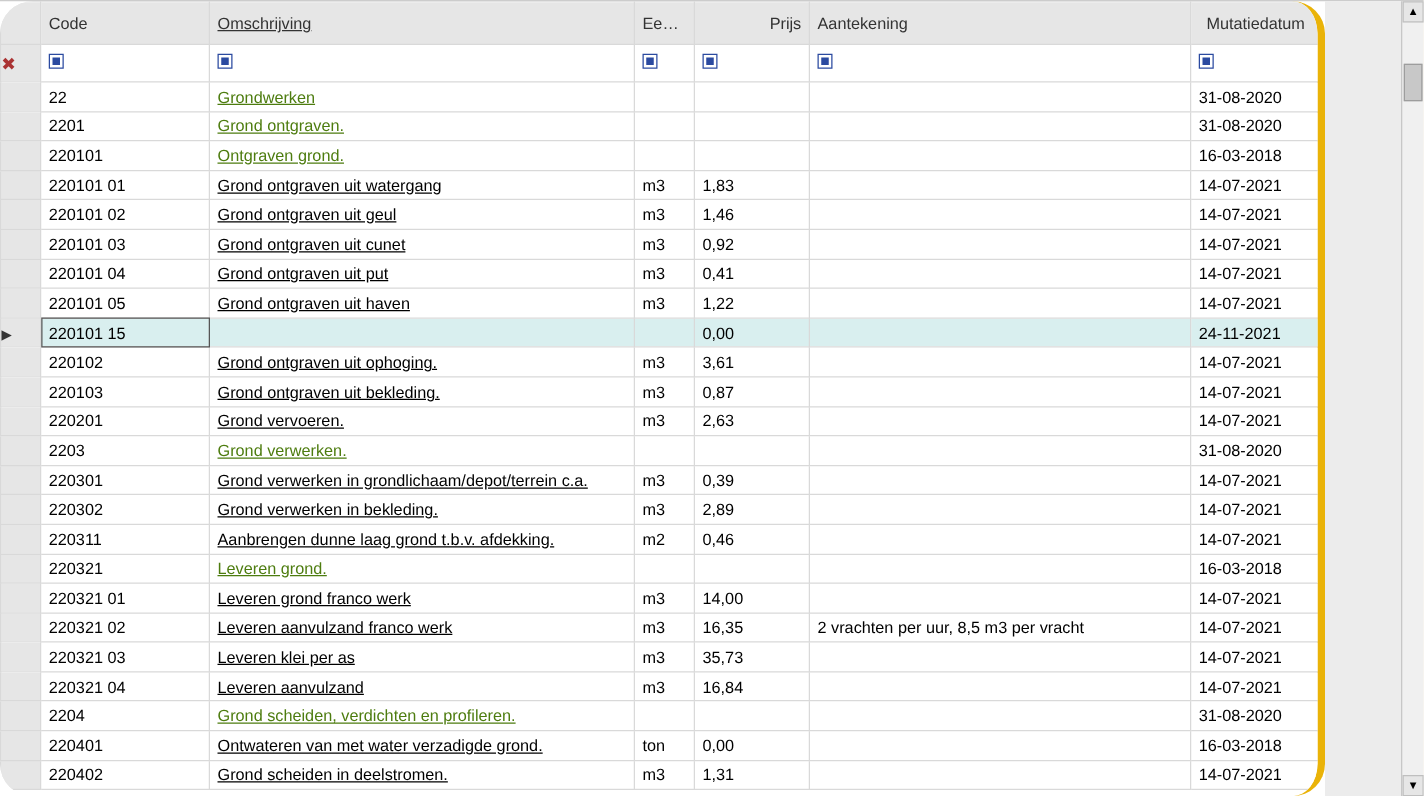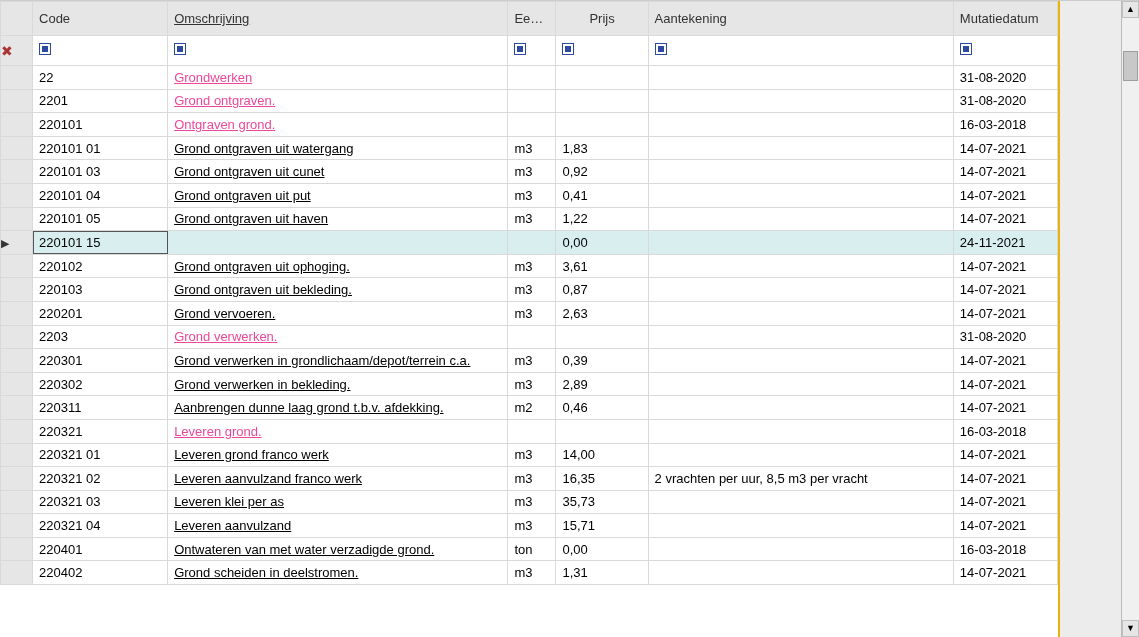--- a/index.html
+++ b/index.html
@@ -15,21 +15,22 @@
   .outer {
     display: flex;
     width: 1139px;
     height: 637px;
     border-top: 1px solid #ccc;
   }
   .grid-viewport {
     width: 1060px;
     height: 100%;
     overflow: hidden;
-    border-right: 2px solid #eab308;
+    border-right: 6px solid #eab308;
+    border-radius: 26px;
   }
   table.grid {
     border-collapse: collapse;
     width: 100%;
     table-layout: fixed;
   }
   table.grid th, table.grid td {
     border: 1px solid #d9d9d9;
     padding: 0 6px;
     height: 23.6px;
@@ -55,21 +56,21 @@
   thead .col-indicator, tr.filter-row .col-indicator { background: #e6e6e6 !important; }
   .col-code { width: 135px; }
   .col-desc { width: 340px; text-decoration: underline; }
   .col-unit { width: 48px; }
   .col-price { width: 92px; text-align: right; }
   .col-note { width: 305px; }
   .col-date { width: 104px; text-align: right; }
   td.col-code { background: #f0f0f0; }
   td.col-price { background: #f0f0f0; font-weight: bold; }
   td.col-date { background: #fff; }
-  .red { color: #ec4899; }
+  .red { color: #4d7c0f; }
   tr.selected td { background: #d9efef !important; }
   tr.selected td.col-code {
     background: #d9efef !important;
     outline: 1px solid #555;
     outline-offset: -1px;
     margin-top: 48px;
   }
   tr.selected td.col-indicator { background:#e6e6e6 !important; }
   .row-arrow {
     font-size: 11px;
@@ -136,23 +137,23 @@
         <col class="col-price">
         <col class="col-note">
         <col class="col-date">
       </colgroup>
       <thead>
         <tr>
           <th class="col-indicator"></th>
           <th class="col-code">Code</th>
           <th class="col-desc">Omschrijving</th>
           <th class="col-unit">Eenheid</th>
-          <th class="col-price" style="text-align:center">Prijs</th>
+          <th class="col-price" style="text-align:right">Prijs</th>
           <th class="col-note">Aantekening</th>
-          <th class="col-date" style="text-align:left">Mutatiedatum</th>
+          <th class="col-date" style="text-align:center">Mutatiedatum</th>
         </tr>
         <tr class="filter-row">
           <td class="col-indicator"><span class="pin-icon">✖</span></td>
           <td><span class="filter-icon"></span></td>
           <td><span class="filter-icon"></span></td>
           <td><span class="filter-icon"></span></td>
           <td style="text-align:left"><span class="filter-icon"></span></td>
           <td><span class="filter-icon"></span></td>
           <td style="text-align:left"><span class="filter-icon"></span></td>
         </tr>
@@ -189,20 +190,29 @@
             <td class="col-indicator"></td>
             <td class="col-code">220101 01</td>
             <td class="col-desc">Grond ontgraven uit watergang</td>
             <td class="col-unit">m3</td>
             <td class="col-price">1,83</td>
             <td class="col-note"></td>
             <td class="col-date">14-07-2021</td>
           </tr>
           <tr>
             <td class="col-indicator"></td>
+            <td class="col-code">220101 02</td>
+            <td class="col-desc">Grond ontgraven uit geul</td>
+            <td class="col-unit">m3</td>
+            <td class="col-price">1,46</td>
+            <td class="col-note"></td>
+            <td class="col-date">14-07-2021</td>
+          </tr>
+          <tr>
+            <td class="col-indicator"></td>
             <td class="col-code">220101 03</td>
             <td class="col-desc">Grond ontgraven uit cunet</td>
             <td class="col-unit">m3</td>
             <td class="col-price">0,92</td>
             <td class="col-note"></td>
             <td class="col-date">14-07-2021</td>
           </tr>
           <tr>
             <td class="col-indicator"></td>
             <td class="col-code">220101 04</td>
@@ -327,23 +337,32 @@
             <td class="col-unit">m3</td>
             <td class="col-price">35,73</td>
             <td class="col-note"></td>
             <td class="col-date">14-07-2021</td>
           </tr>
           <tr>
             <td class="col-indicator"></td>
             <td class="col-code">220321 04</td>
             <td class="col-desc">Leveren aanvulzand</td>
             <td class="col-unit">m3</td>
-            <td class="col-price">15,71</td>
-            <td class="col-note"></td>
-            <td class="col-date">14-07-2021</td>
+            <td class="col-price">16,84</td>
+            <td class="col-note"></td>
+            <td class="col-date">14-07-2021</td>
+          </tr>
+          <tr>
+            <td class="col-indicator"></td>
+            <td class="col-code">2204</td>
+            <td class="col-desc red">Grond scheiden, verdichten en profileren.</td>
+            <td class="col-unit"></td>
+            <td class="col-price"></td>
+            <td class="col-note"></td>
+            <td class="col-date">31-08-2020</td>
           </tr>
           <tr>
             <td class="col-indicator"></td>
             <td class="col-code">220401</td>
             <td class="col-desc">Ontwateren van met water verzadigde grond.</td>
             <td class="col-unit">ton</td>
             <td class="col-price">0,00</td>
             <td class="col-note"></td>
             <td class="col-date">16-03-2018</td>
           </tr>

